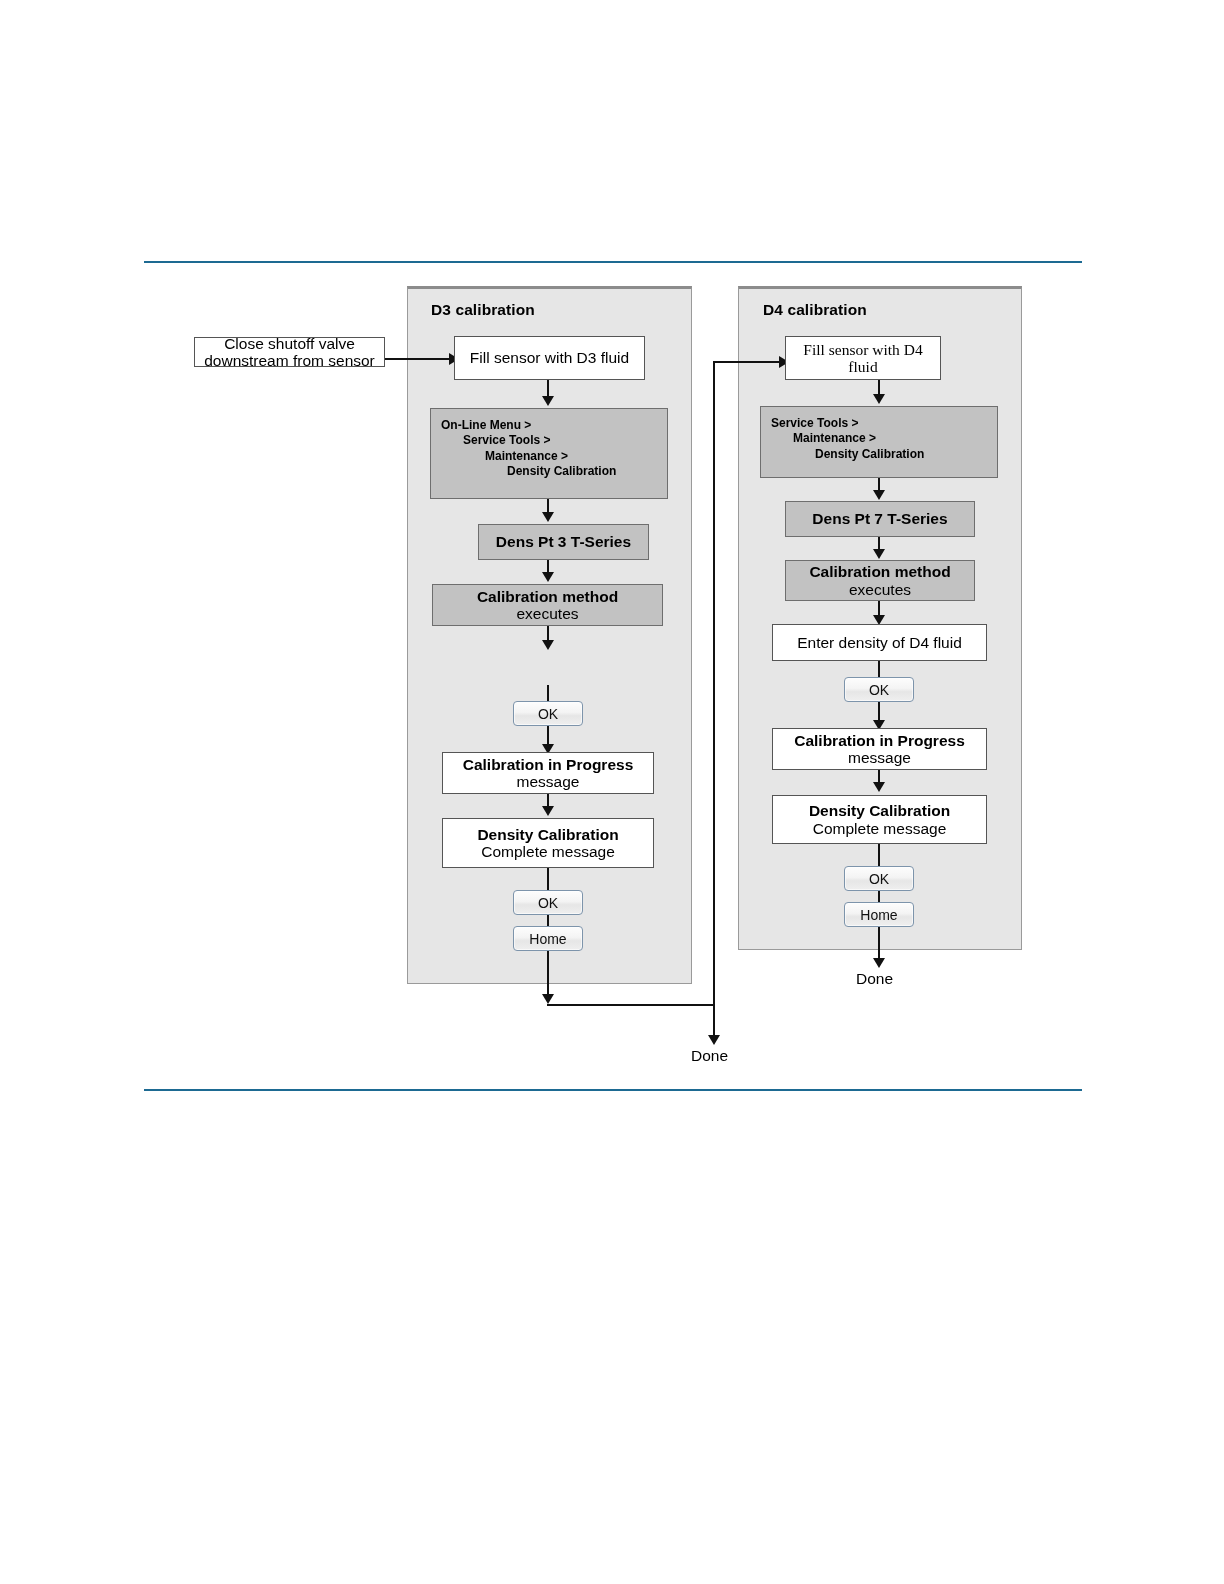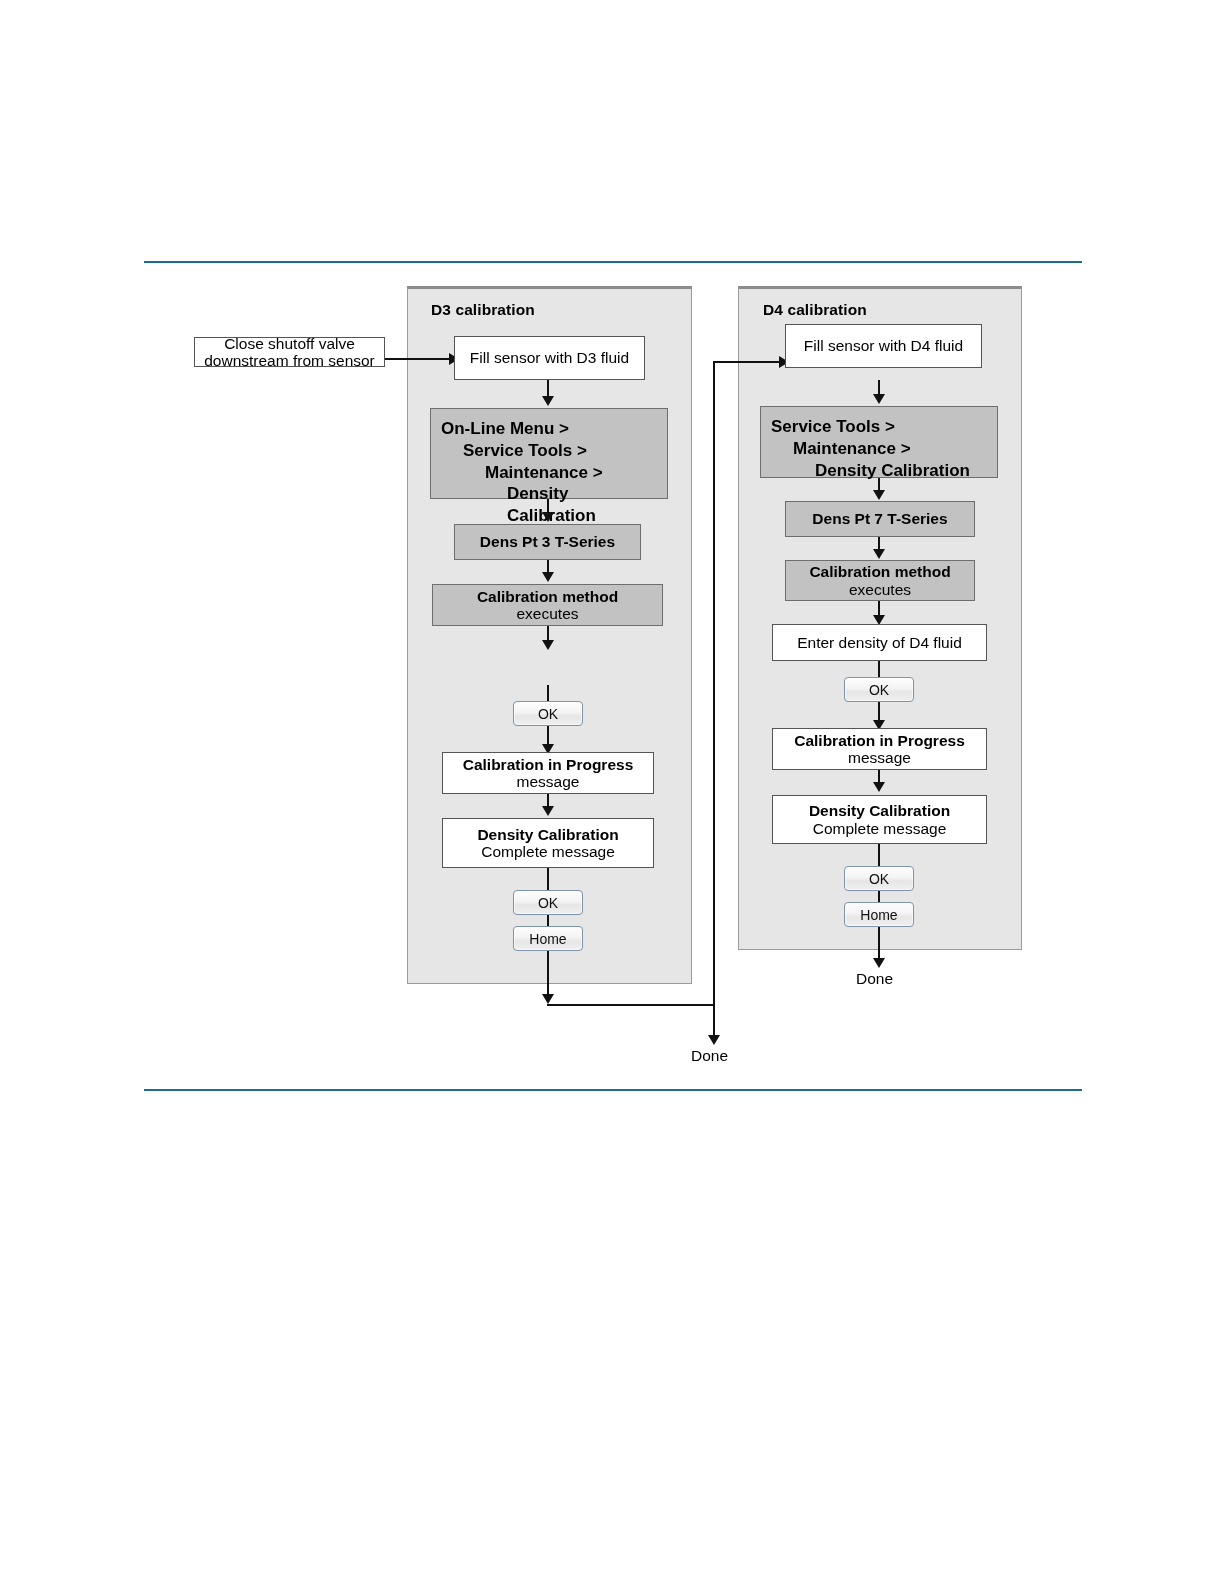--- a/index.html
+++ b/index.html
@@ -58,21 +58,21 @@
   .box.gray{background:#c2c2c2;border:1px solid #6e6e6e;}
   .box .b{font-weight:bold;}
   .box .n{font-weight:normal;}
 
   
   .menubox{
     position:absolute;
     box-sizing:border-box;
     background:#c2c2c2;
     border:1px solid #6e6e6e;
-    font-size:17px;
+    font-size:12px;
     font-weight:bold;
     line-height:1.28;
     padding:9px 10px 9px 10px;
   }
   .menubox .l0{margin-left:0;}
   .menubox .l1{margin-left:22px;}
   .menubox .l2{margin-left:44px;}
   .menubox .l3{margin-left:66px;}
 
   
@@ -141,21 +141,21 @@
 
   <div class="menubox" style="left:430px;top:408px;width:238px;height:91px;">
     <div class="l0">On-Line Menu &gt;</div>
     <div class="l1">Service Tools &gt;</div>
     <div class="l2">Maintenance &gt;</div>
     <div class="l3">Density Calibration</div>
   </div>
   <div class="vline" style="left:547.4px;top:499px;height:15px;"></div>
   <div class="arrow-down" style="left:542px;top:512px;"></div>
 
-  <div class="box gray" style="left:454px;top:524px;width:187px;height:36px;">
+  <div class="box gray" style="left:478px;top:524px;width:171px;height:36px;">
     <span class="b">Dens Pt 3 T-Series</span>
   </div>
   <div class="vline" style="left:547.4px;top:560px;height:14px;"></div>
   <div class="arrow-down" style="left:542px;top:572px;"></div>
 
   <div class="box gray" style="left:432px;top:584px;width:231px;height:42px;">
     <span class="b">Calibration method</span>
     <span class="n">executes</span>
   </div>
   <div class="vline" style="left:547.4px;top:626px;height:16px;"></div>
@@ -197,21 +197,21 @@
   <div class="vline" style="left:713.4px;top:362px;height:643px;"></div>
   <div class="hline" style="left:713px;top:361px;width:68px;"></div>
   <div class="arrow-right" style="left:779px;top:355.5px;"></div>
 
   <div class="hline" style="left:547px;top:1004px;width:167px;"></div>
 
   <div class="vline" style="left:713.4px;top:1004px;height:33px;"></div>
   <div class="arrow-down" style="left:708px;top:1035px;"></div>
   <div class="done-label" style="left:691px;top:1047px;">Done</div>
 
-  <div class="box white" style="left:785px;top:324px;width:197px;height:44px;">
+  <div class="box white" style="left:785px;top:336px;width:156px;height:44px;font-family:Liberation Serif, serif;">
     <span class="n">Fill sensor with D4 fluid</span>
   </div>
   <div class="vline" style="left:878.4px;top:380px;height:16px;"></div>
   <div class="arrow-down" style="left:873px;top:394px;"></div>
 
   <div class="menubox" style="left:760px;top:406px;width:238px;height:72px;">
     <div class="l0">Service Tools &gt;</div>
     <div class="l1">Maintenance &gt;</div>
     <div class="l2">Density Calibration</div>
   </div>

